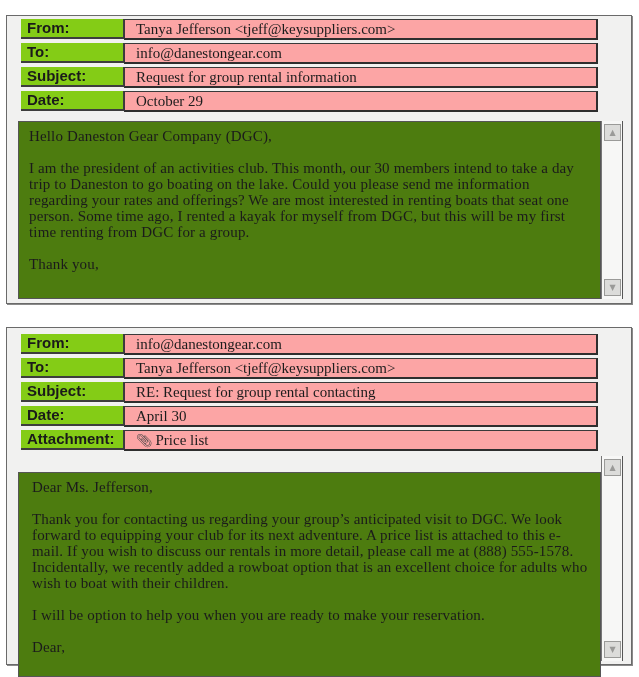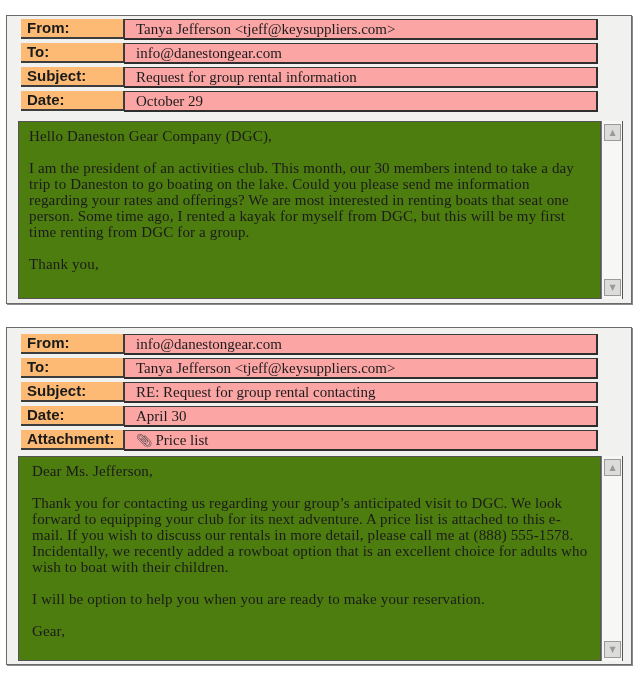--- a/index.html
+++ b/index.html
@@ -12,42 +12,42 @@
     background: #f1f1f0;
     border: 1px solid #6a6a6a;
     box-shadow: 1px 1px 0 #8a8a8a;
   }
   #email-1 { top: 15px; height: 287px; }
   #email-2 { top: 327px; height: 336px; }
   .hrow { position: absolute; left: 0; height: 20px; width: 100%; }
   .label {
     position: absolute; left: 14px; width: 96px; height: 18px;
     border-right: 2px solid #3d3d3d; border-bottom: 2px solid #3d3d3d;
-    background: #fdba74;
+    background: #84cc16;
     font-family: "Liberation Sans", "DejaVu Sans", sans-serif;
     font-weight: bold; font-size: 15px; line-height: 18px; color: #1a1a1a;
     padding-left: 6px; box-sizing: content-box;
   }
   .value {
     position: absolute; left: 117px; width: 474px; height: 18px;
     background: #fca5a5; border: 1px solid #3a3a3a;
     border-right: 2px solid #2e2e2e; border-bottom: 2px solid #2e2e2e;
     font-size: 15px; line-height: 18px; color: #1c1c1c;
     padding-left: 11px; box-sizing: border-box; height: 21px; white-space: nowrap;
   }
   .clip { display: inline-block; font-size: 13px; margin-right: 3px; color: #444; }
   .body-box {
     position: absolute; left: 11px; width: 583px;
     background: #4d7c0f; border: 1px solid #555;
     box-sizing: border-box;
     font-size: 15px; line-height: 16px; color: #1b1b1b;
     padding: 6px 10px 0 10px;
   }
   #email-1 .body-box { top: 105px; height: 178px; }
-  #email-2 .body-box { top: 128px; height: 205px; padding-left: 13px; }
+  #email-2 .body-box { top: 144px; height: 205px; padding-left: 13px; }
   .body-box p { margin: 0 0 16px 0; letter-spacing: 0.15px; }
   .scrollbar {
     position: absolute; left: 594px; width: 20px;
     background: #f7f7f6; border-left: 1px solid #777; border-right: 1px solid #555;
   }
   #email-1 .scrollbar { top: 105px; height: 178px; }
   #email-2 .scrollbar { top: 128px; height: 205px; }
   .sb-btn {
     position: absolute; left: 2px; width: 15px; height: 15px;
     background: #dcdcda; border: 1px solid #9a9a98;
@@ -110,19 +110,19 @@
     <div class="label">Attachment:</div>
     <div class="value">
       <span class="clip">📎︎</span><span>Price list</span>
     </div>
   </div>
 
   <div class="body-box">
     <p>Dear Ms. Jefferson,</p>
     <p>Thank you for contacting us regarding your group’s anticipated visit to DGC. We look forward to equipping your club for its next adventure. A price list is attached to this e-mail. If you wish to discuss our rentals in more detail, please call me at (888) 555-1578. Incidentally, we recently added a rowboat option that is an excellent choice for adults who wish to boat with their children.</p>
     <p>I will be option to help you when you are ready to make your reservation.</p>
-    <p>Gear,</p>
+    <p>Dear,</p>
   </div>
   <div class="scrollbar">
     <div class="sb-btn sb-up">▲</div>
     <div class="sb-btn sb-down">▼</div>
   </div>
 </div>
 
 </body></html>

